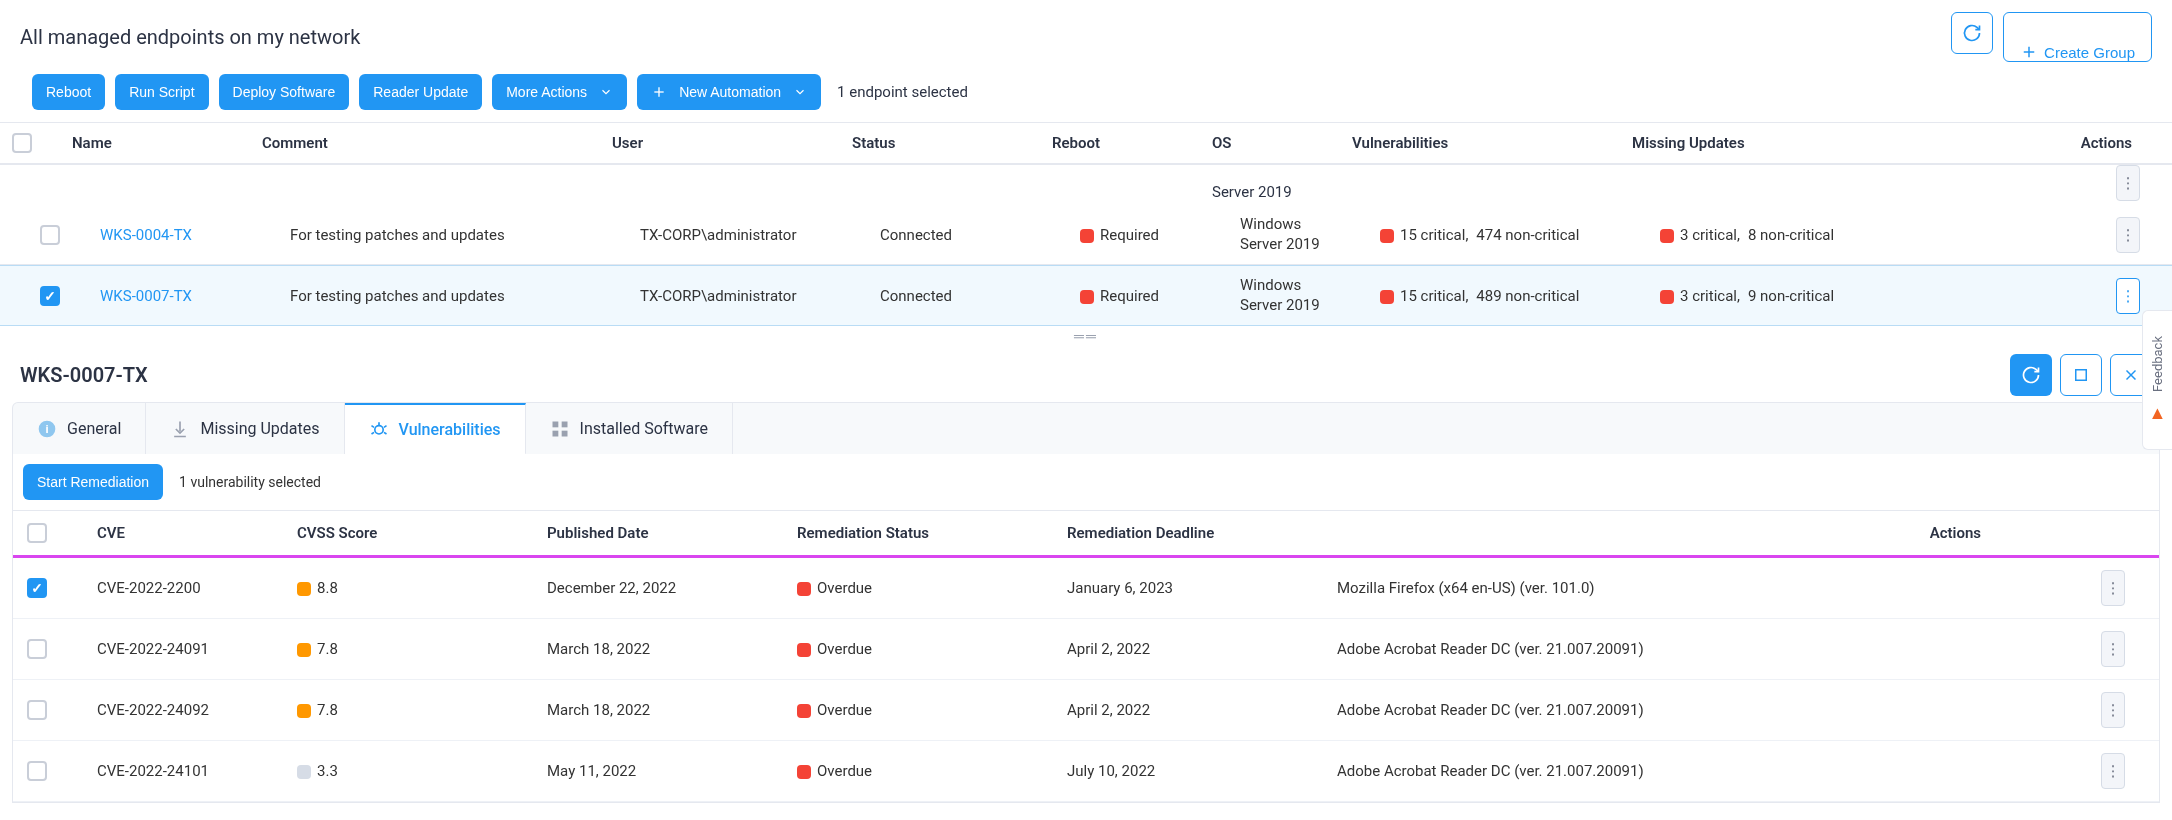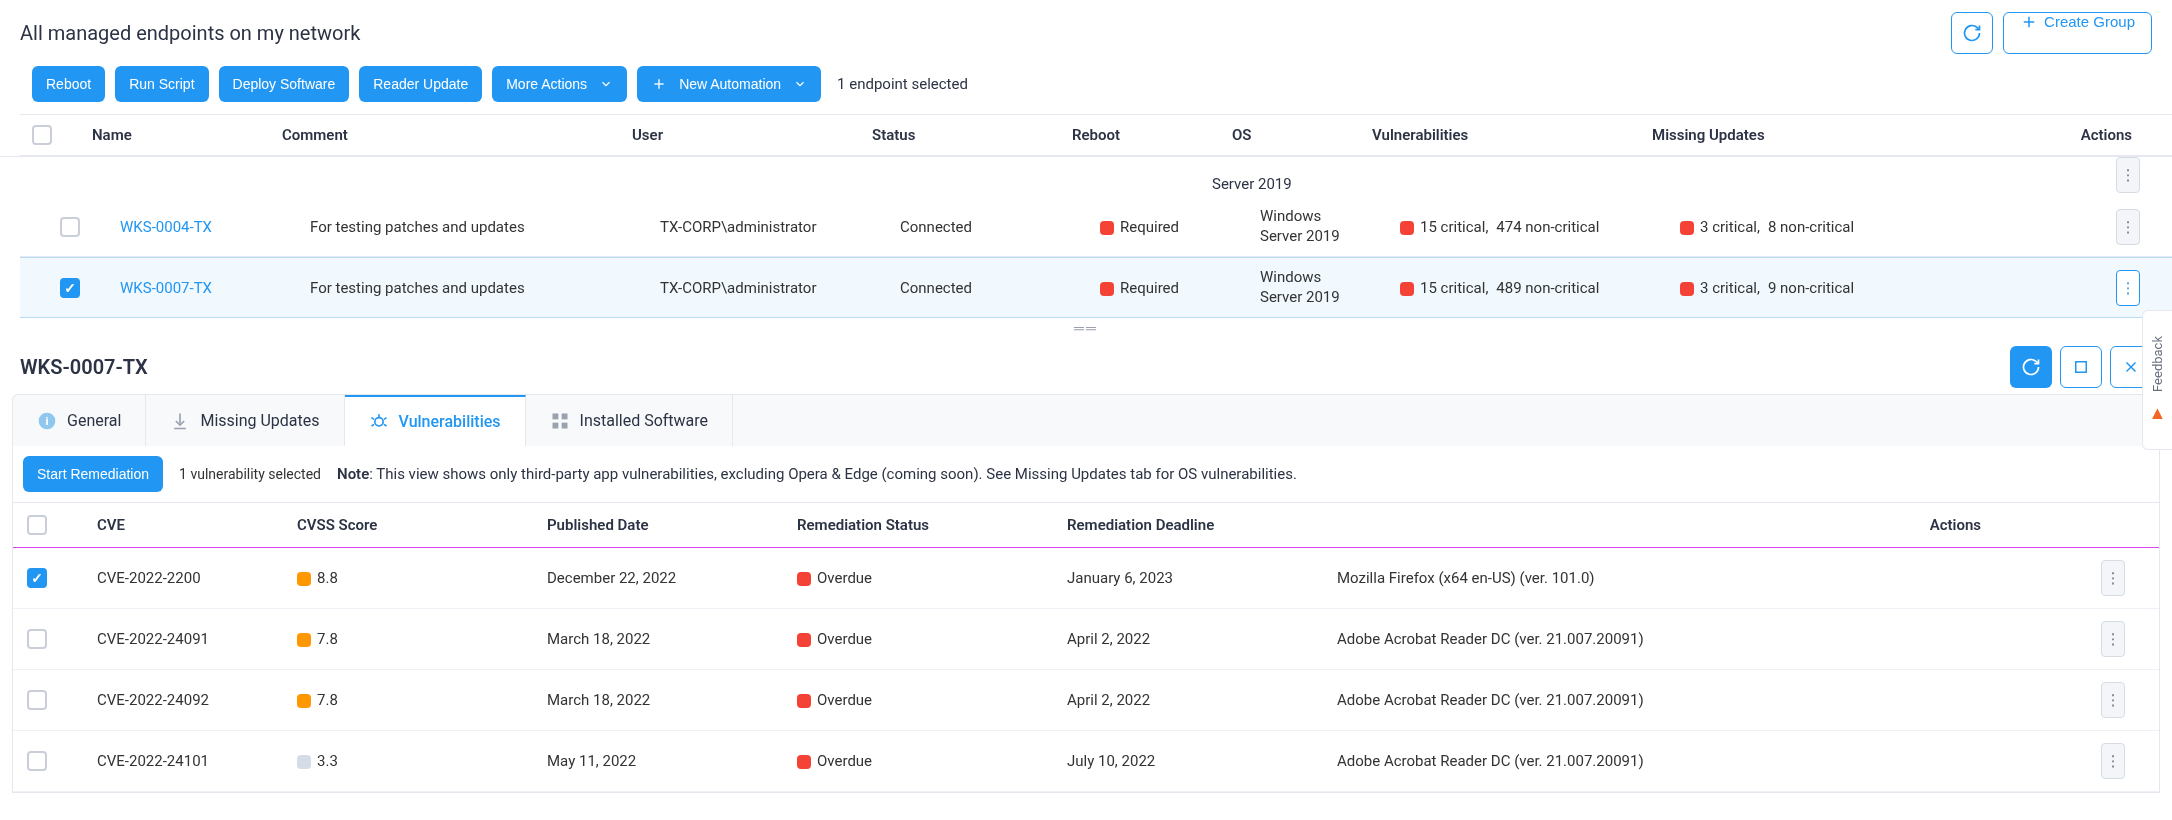--- a/index.html
+++ b/index.html
@@ -17,40 +17,39 @@
     padding: 12px 20px 6px 20px;
   }
   .page-title { font-size: 20px; font-weight: 400; color: #2c3344; }
   .header-actions { display: flex; gap: 10px; }
   .btn-icon-only {
     width: 42px; height: 42px; border: 1px solid #2196f3; border-radius: 6px;
     background: #fff; display: flex; align-items: center; justify-content: center;
     cursor: pointer; color: #2196f3;
   }
   .btn-outline {
-    height: 42px; border: 1px solid #2196f3; border-radius: 6px; background: #fff;
-    color: #2196f3; padding: 0 16px; display: flex; align-items: flex-start; gap: 6px;
+    height: 50px; border: 1px solid #2196f3; border-radius: 6px; background: #fff;
+    color: #2196f3; padding: 0 16px; display: flex; align-items: flex-end; gap: 6px;
     cursor: pointer; font-size: 15px; font-weight: 500;
   }
   .toolbar {
     display: flex; align-items: center; gap: 10px; padding: 6px 20px 12px 32px;
   }
   .btn-primary {
     background: #2196f3; color: #fff; border: none; border-radius: 6px;
     padding: 10px 14px; font-size: 14px; cursor: pointer;
   }
   .btn-primary.with-icon { display: flex; align-items: center; gap: 12px; }
   .selection-text { margin-left: 6px; font-size: 15px; color: #2c3344; }
   .grid-header, .grid-row {
     display: grid;
     grid-template-columns: 60px 190px 350px 240px 200px 160px 140px 280px 380px 1fr;
     align-items: center;
     padding: 10px 12px;
     border-bottom: 1px solid #e5e8ef;
-    margin-left: 20px;
   }
   .grid-header { font-weight: 600; color: #2c3344; font-size: 15px; border-top: 1px solid #e5e8ef; }
   .grid-row { font-size: 15px; padding-left: 40px; }
   .row-selected { background: #f1f9fe; border-top: 1px solid #b9dcf5; border-bottom: 1px solid #b9dcf5; }
   .checkbox {
     width: 20px; height: 20px; border: 2px solid #c9ced8; border-radius: 4px;
     background: #fff; cursor: pointer; display:flex; align-items:center; justify-content:center;
   }
   .checkbox.checked { background: #2196f3; border-color: #2196f3; }
   .checkbox.checked::after { content: "\2713"; color: #fff; font-size: 14px; font-weight: bold; }
@@ -89,21 +88,21 @@
   .tab-icon { width:20px; height:20px; display:flex; align-items:center; justify-content:center; }
   .sub-toolbar { display:flex; align-items:center; gap:16px; padding: 10px 10px 10px 10px; margin: 0 12px; border-left:1px solid #e5e8ef; border-right:1px solid #e5e8ef;}
   .note-text { font-size:15px; color:#2c3344; }
   .note-text b { font-weight:600; }
   .vuln-header, .vuln-row {
     display:grid;
     grid-template-columns: 70px 200px 250px 250px 270px 270px 660px 1fr;
     align-items:center; padding: 12px 14px;
   }
   .vuln-table { margin: 0 12px; border:1px solid #e5e8ef; border-top:1px solid #e5e8ef;}
-  .vuln-header { font-weight:600; color:#2c3344; font-size:15px; border-bottom:1px solid #d946ef;}
+  .vuln-header { font-weight:600; color:#2c3344; font-size:15px; border-bottom:3px solid #d946ef;}
   .vuln-row { font-size:15px; border-bottom:1px solid #eef1f6; }
   .feedback-tab {
     position:fixed; right:0; top:310px; width:30px; height:140px;
     border:1px solid #e5e8ef; border-right:none; background:#fff;
     display:flex; flex-direction:column; align-items:center; justify-content:center;
     border-radius: 6px 0 0 6px; cursor:pointer;
   }
   .feedback-tab .txt { transform: rotate(180deg); writing-mode: vertical-rl; font-size:13px; color:#6a7080; }
   .feedback-tab .logo { margin-top:10px; color:#f26522; font-weight:bold; font-size:18px; }
   svg { display:block; }
@@ -290,23 +289,20 @@
           <rect x="14" y="14" width="7" height="7"></rect>
         </svg>
     </span>
     <span>Installed Software</span>
   </div>
 </div>
 
 <div class="sub-toolbar">
   <button class="btn-primary">Start Remediation</button>
   <span>1 vulnerability selected</span>
-  <span class="note-text">
-    <b>Note</b><span>: This view shows only third-party app vulnerabilities, excluding Opera &amp; Edge (coming soon). See Missing Updates tab for OS vulnerabilities.</span>
-  </span>
 </div>
 
 <div class="vuln-table">
   <div class="vuln-header">
     <div>
         <div class="checkbox"></div>
       </div>
     <div>CVE</div>
     <div>CVSS Score</div>
     <div>Published Date</div>

